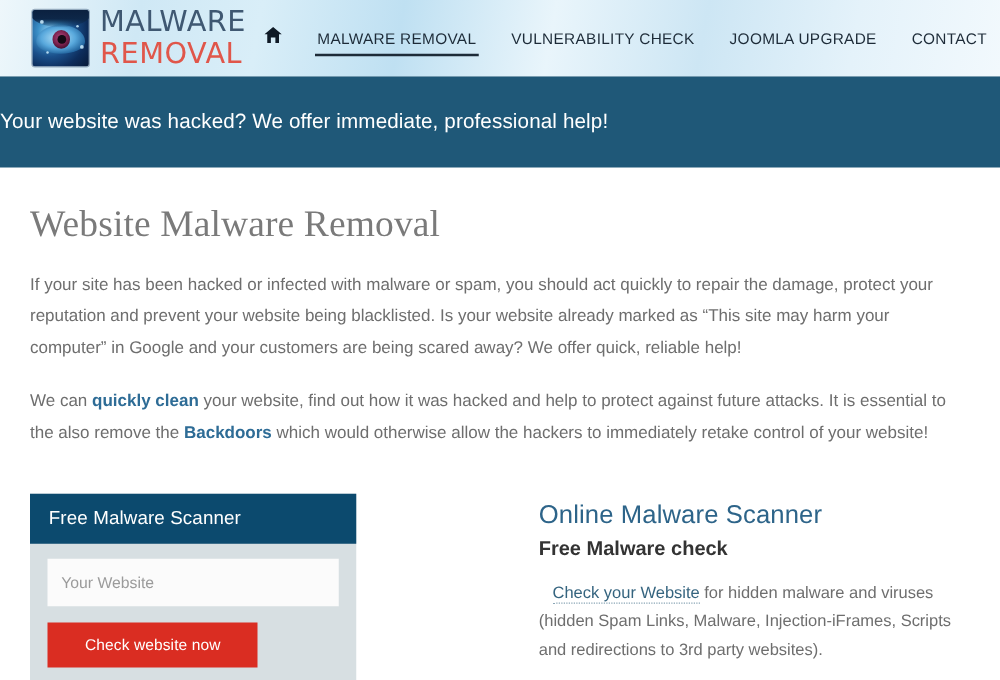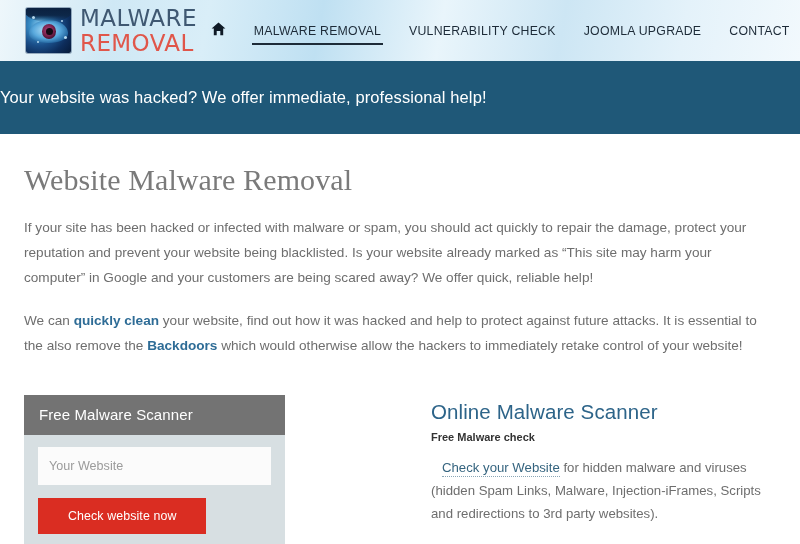--- a/index.html
+++ b/index.html
@@ -213,21 +213,21 @@
     flex: 0 0 345px;
     padding-top: 5px;
   }
 
   
   .scanner-card {
     background: #d7dfe2;
     width: 261px;
   }
   .scanner-card-header {
-    background: #737373;
+    background: #0c4a6e;
     color: #ffffff;
     font-size: 15px;
     padding: 11px 15px 12px 15px;
     font-weight: 400;
     letter-spacing: .1px;
   }
   .scanner-card-body {
     padding: 12px 14px 18px 14px;
   }
   .website-input {
@@ -263,21 +263,21 @@
   .scanner-heading {
     margin: 0;
     font-size: 20.5px;
     font-weight: 400;
     color: #2d6489;
     letter-spacing: .1px;
     font-family: "Liberation Sans", sans-serif;
   }
   .scanner-subheading {
     margin: 7px 0 0 0;
-    font-size: 11px;
+    font-size: 16px;
     font-weight: bold;
     color: #333333;
     font-family: "Liberation Sans", sans-serif;
   }
   .scanner-desc {
     margin: 13px 0 0 0;
     font-size: 13.2px;
     line-height: 23px;
     color: #6e6e6e;
   }

